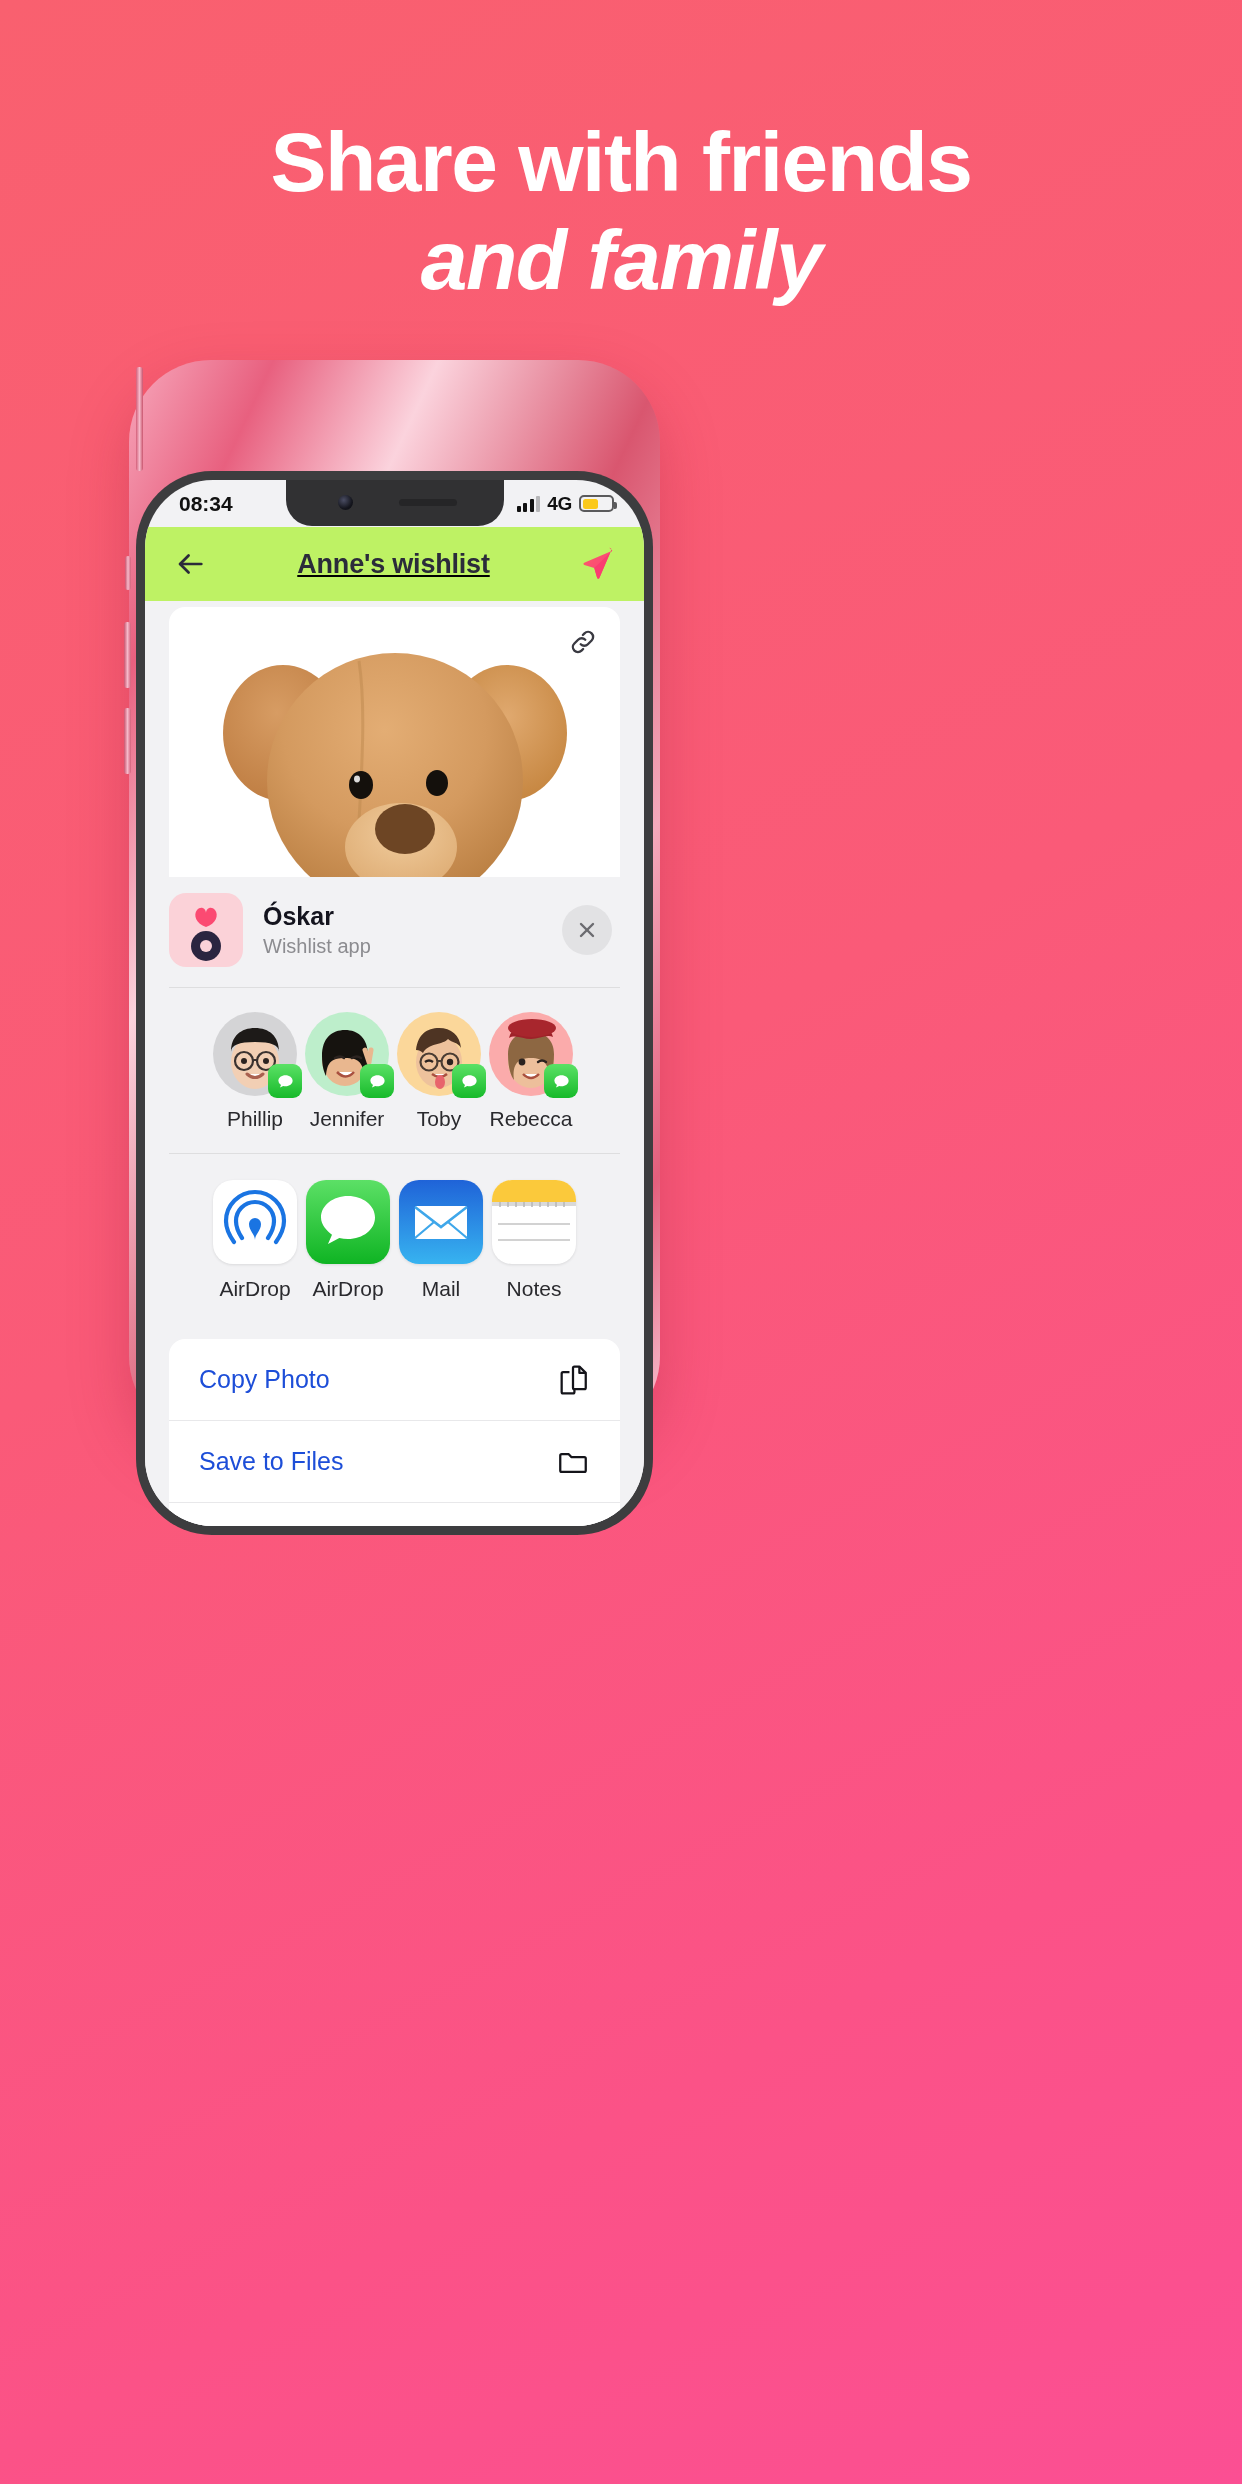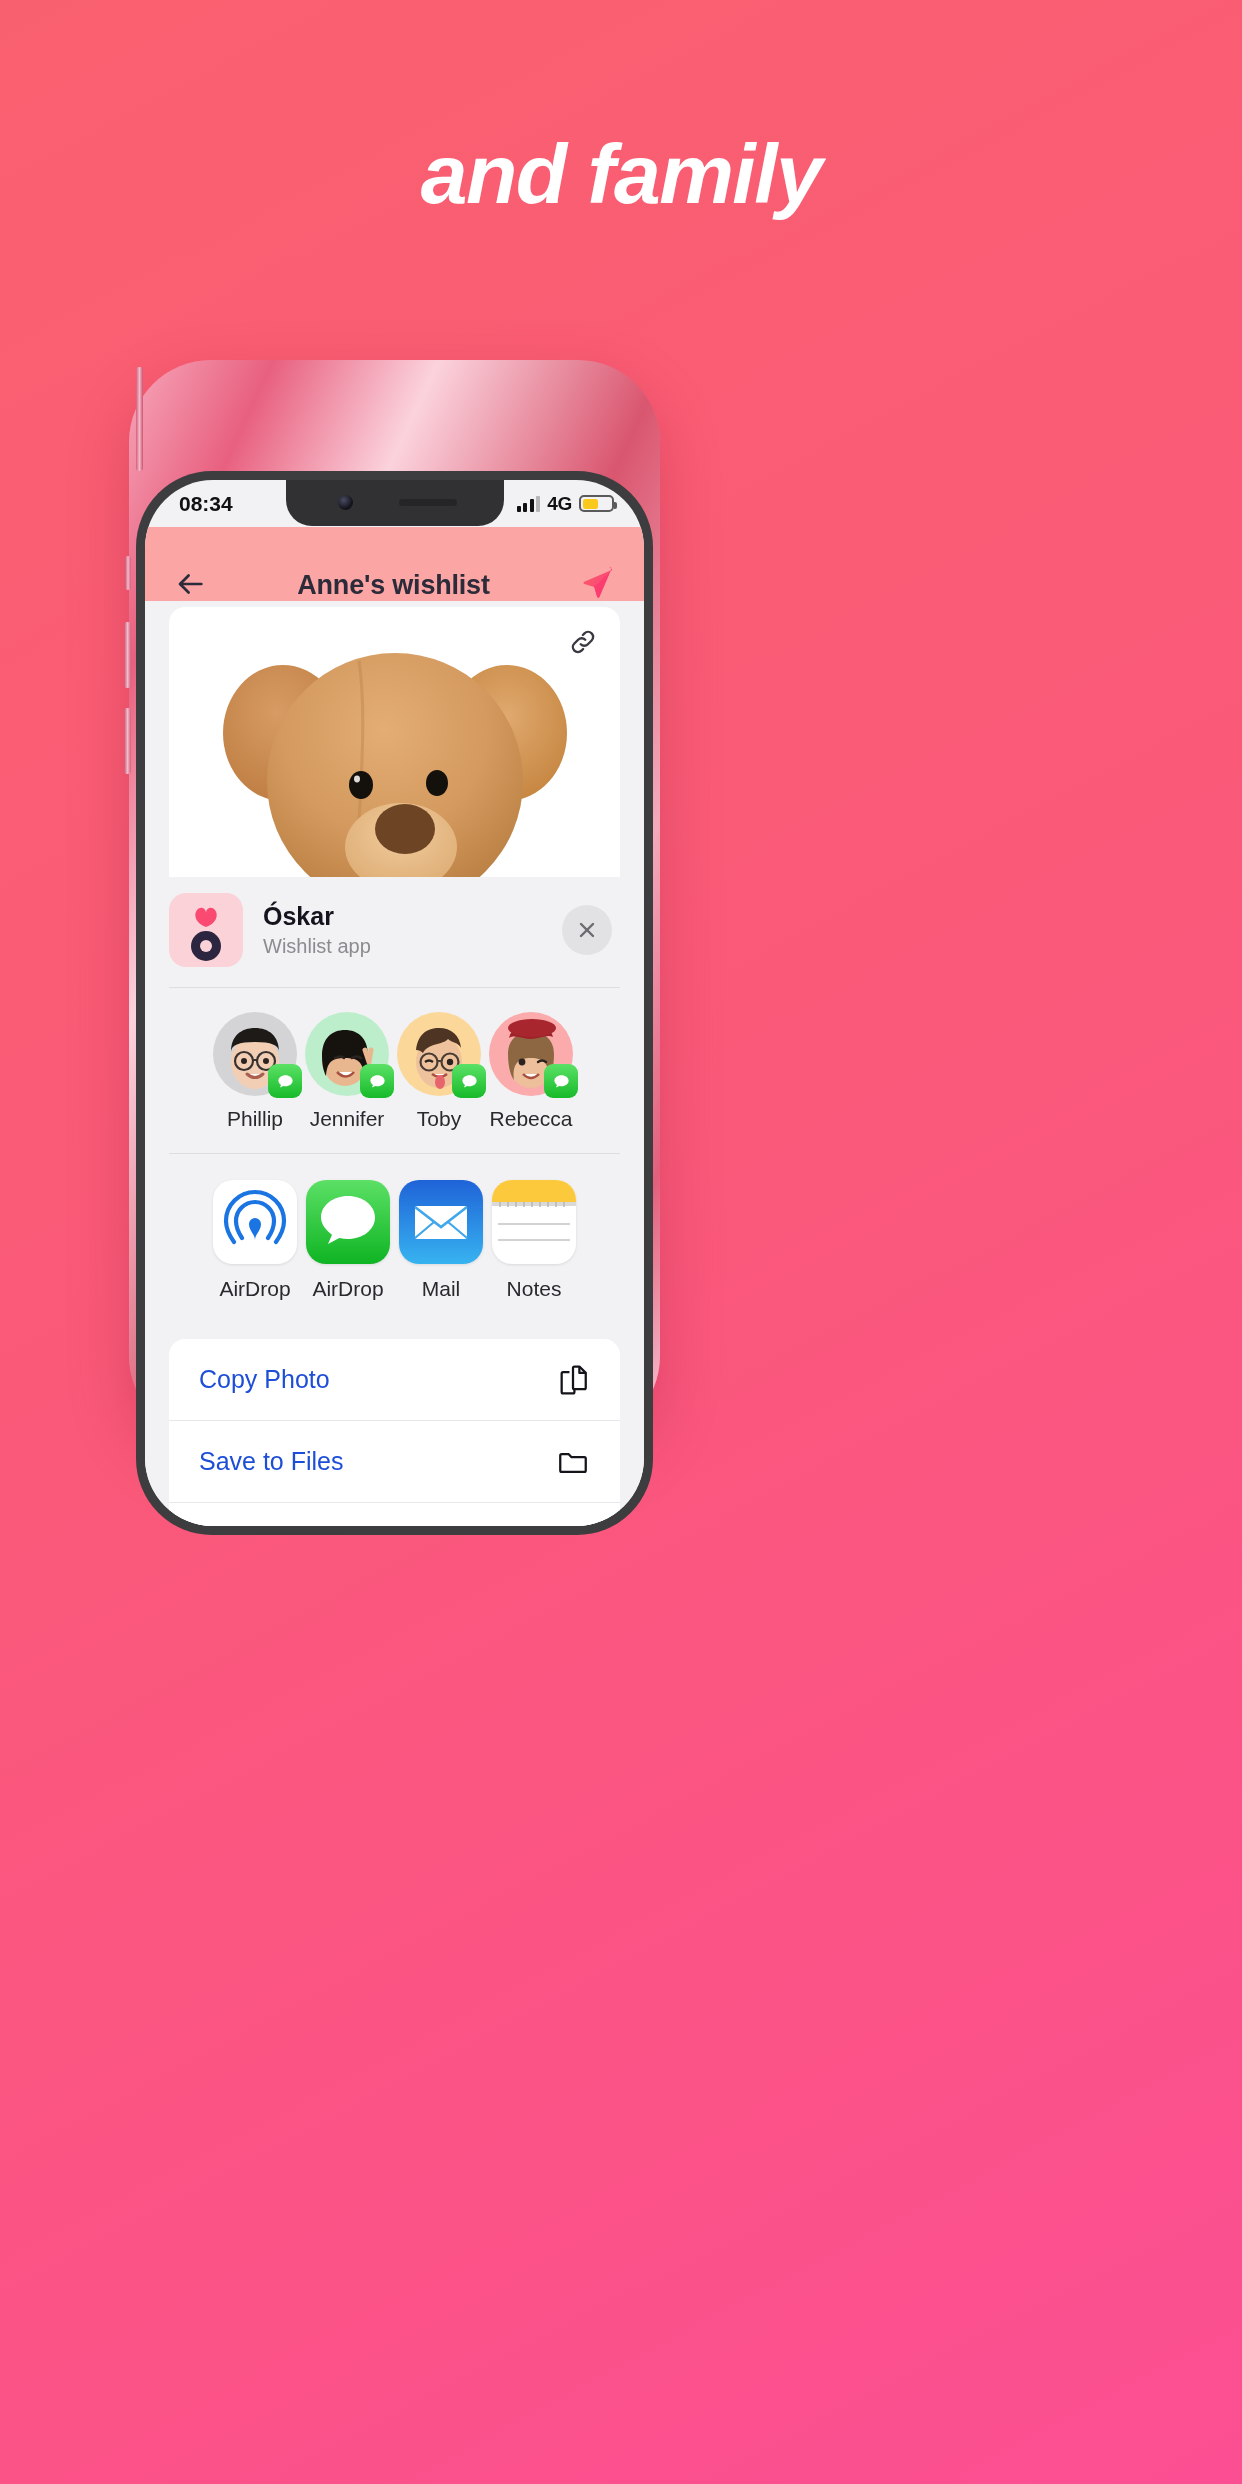--- a/index.html
+++ b/index.html
@@ -77,22 +77,23 @@
   .bars i:nth-child(3){ height:12.5px; }
   .bars i:nth-child(4){ height:16px; background:#b6b6b8; }
   .net{ font-size:19px; font-weight:bold; color:#111; letter-spacing:-.3px; }
   .batt{ position:relative; width:35px; height:17px; border:2px solid #5a5a5c; border-radius:5px; padding:1.5px; }
   .batt .fill{ height:100%; width:54%; background:#fbc91b; border-radius:2.5px; }
   .batt .cap{ position:absolute; right:-5px; top:5px; width:3px; height:7px; background:#5a5a5c; border-radius:0 2px 2px 0; }
 
   
   .navbar{
     position:relative; z-index:5;
-    height:74px; display:flex; align-items:flex-end; padding:0 28px;
-    background:#fca5a5;
+    height:74px; display:flex; align-items:center; padding:0 28px;
+    background:#bef264;
+    text-decoration:underline;
   }
   .nav-title{ flex:1; text-align:center; font-size:27px; font-weight:bold; color:#2b2b3a; letter-spacing:-.2px; }
   .icon-back{ width:34px; height:34px; flex:0 0 34px; }
   .icon-send{ width:36px; height:36px; flex:0 0 36px; }
 
   
   .sheet{ background:#f2f2f4; padding:0 0 26px; }
 
   .photo-card{
     margin:6px 24px 0; background:#ffffff;
@@ -154,20 +155,21 @@
     border-bottom:1.5px solid #e8e8ea;
   }
   .action:last-child{ border-bottom:none; }
   .action .lbl{ flex:1; font-size:25px; color:#1d4ed8; }
   .action .ai{ width:34px; height:34px; flex:0 0 34px; }
 </style>
 </head>
 <body>
 
 <div class="headline">
+  <div class="l1">Share with friends</div>
   <div class="l2">and family</div>
 </div>
 
 <div class="phone">
   <div class="btn-side btn-mute"></div>
   <div class="btn-side btn-volup"></div>
   <div class="btn-side btn-voldn"></div>
   <div class="btn-power"></div>
 
   <div class="bezel">

